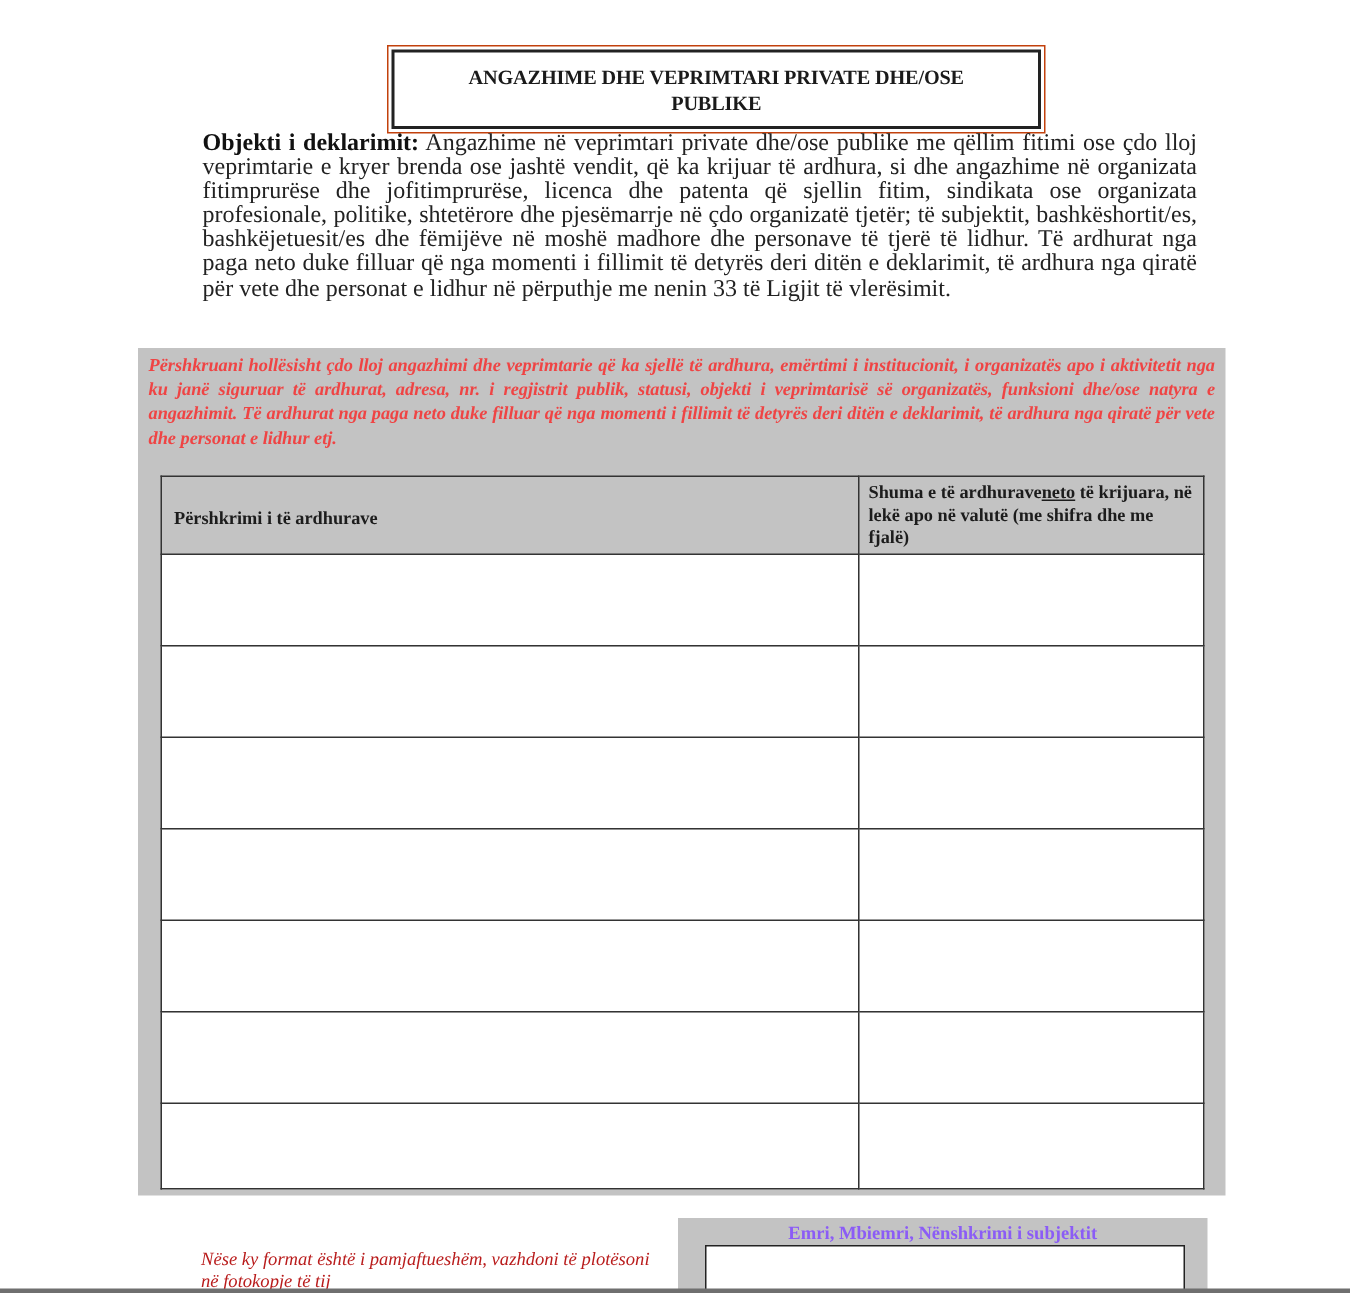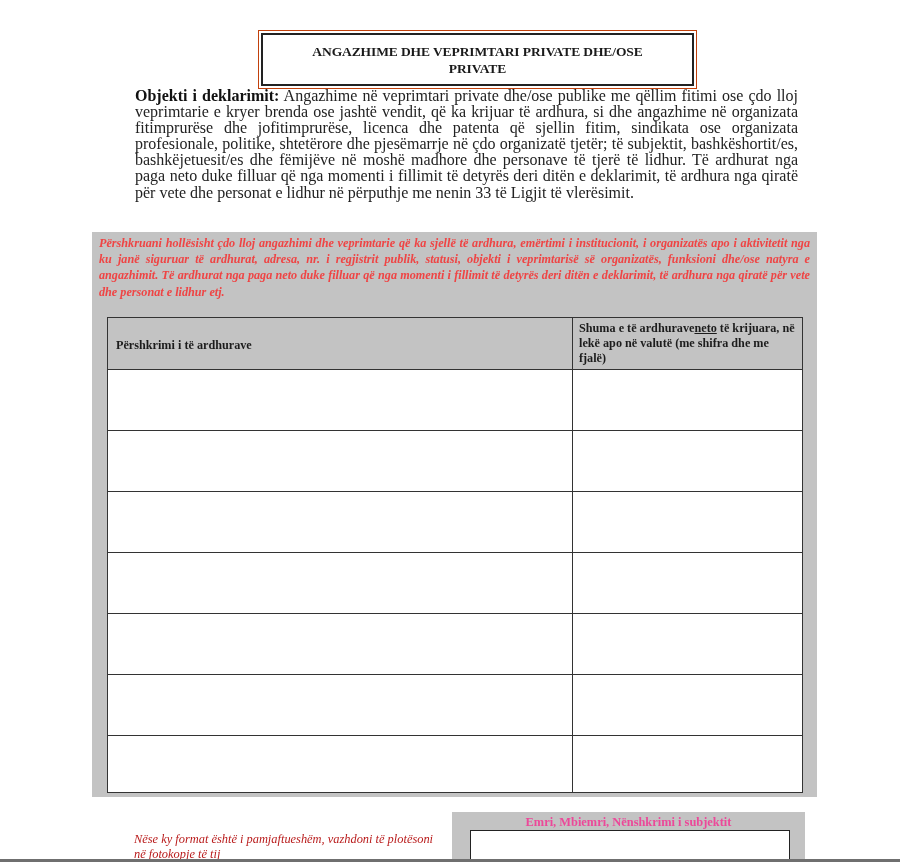--- a/index.html
+++ b/index.html
@@ -124,21 +124,21 @@
     }
     .sig-label {
       position: absolute;
       left: 452px;
       top: 815px;
       width: 353px;
       text-align: center;
       font-weight: bold;
       font-size: 12.4px;
       line-height: 15px;
-      color: #ec4899;
+      color: #8b5cf6;
     }
     .sig-box {
       position: absolute;
       left: 470px;
       top: 830px;
       width: 320px;
       height: 40px;
       box-sizing: border-box;
       border: 1px solid #222;
       background: #fff;
@@ -152,21 +152,21 @@
       background: #6f6f6f;
     }
   </style>
 </head>
 <body>
 
 <div class="title-box">
   <div class="title-inner">
     <div>
       <span>ANGAZHIME DHE VEPRIMTARI PRIVATE DHE/OSE</span><br>
-      <span>PRIVATE</span>
+      <span>PUBLIKE</span>
     </div>
   </div>
 </div>
 
 <div class="objekti">
   <b>Objekti i deklarimit:</b><span> Angazhime në veprimtari private dhe/ose publike me qëllim fitimi ose çdo lloj veprimtarie e kryer brenda ose jashtë vendit, që ka krijuar të ardhura, si dhe angazhime në organizata fitimprurëse dhe jofitimprurëse, licenca dhe patenta që sjellin fitim, sindikata ose organizata profesionale, politike, shtetërore dhe pjesëmarrje në çdo organizatë tjetër; të subjektit, bashkëshortit/es, bashkëjetuesit/es dhe fëmijëve në moshë madhore dhe personave të tjerë të lidhur. Të ardhurat nga paga neto duke filluar që nga momenti i fillimit të detyrës deri ditën e deklarimit, të ardhura nga qiratë për vete dhe personat e lidhur në përputhje me nenin 33 të Ligjit të vlerësimit.</span>
 </div>
 
 <div class="grey-panel"></div>
 

